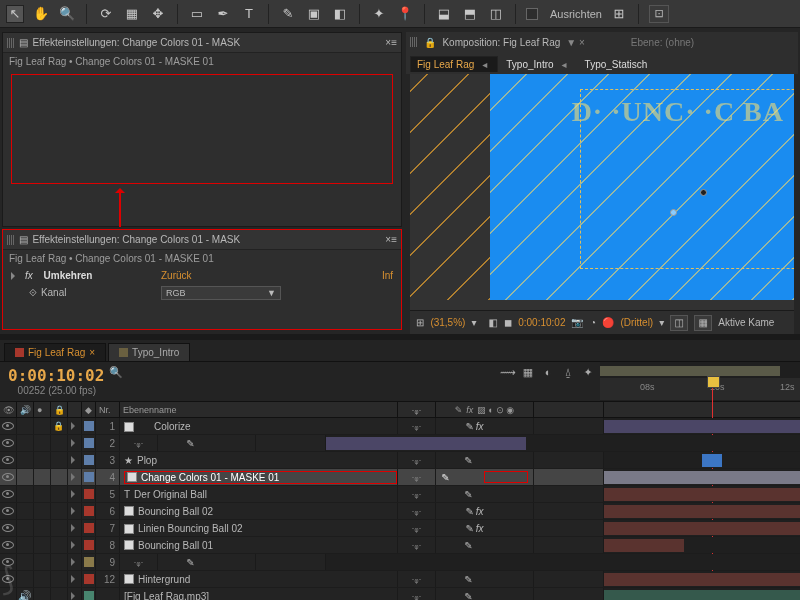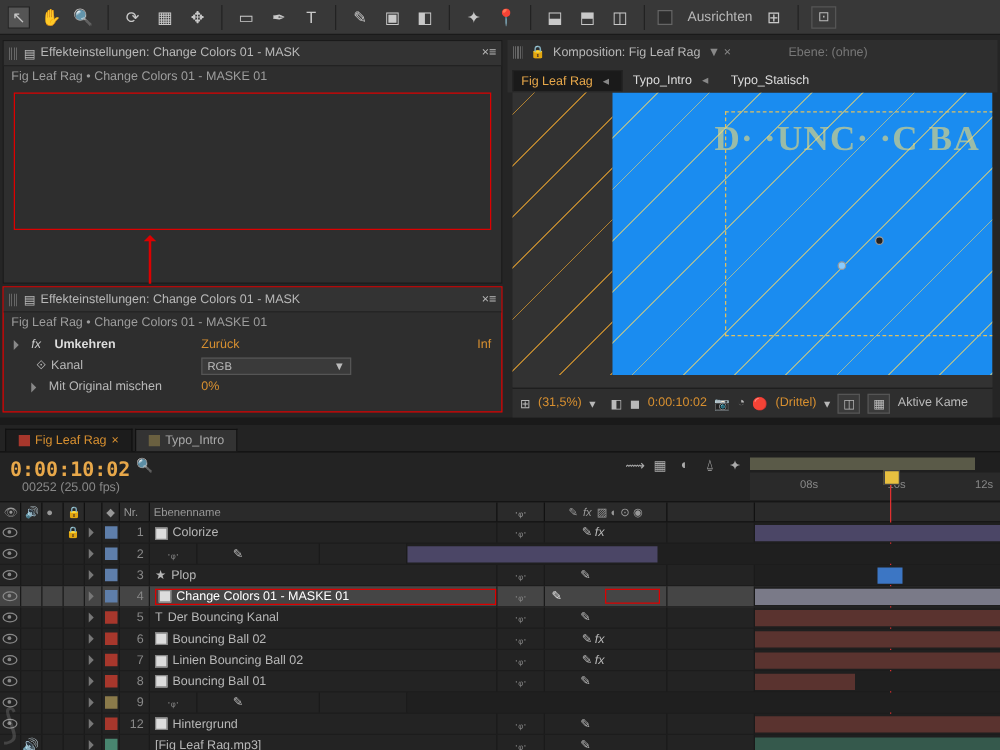--- a/index.html
+++ b/index.html
@@ -152,27 +152,20 @@
         <span class="val">Zurück</span>
         <span class="val2">Inf</span>
       </div>
       <div class="prop-row">
         <span class="name" style="padding-left:18px">⟐ <span>Kanal</span></span>
         <span class="ddl" style="width:120px;justify-content:space-between;">
             <span>RGB</span>
             <span>▼</span>
           </span>
       </div>
-      <div class="prop-row">
-        <span class="name" style="padding-left:14px">
-            <span class="tri"></span>
-            <span>Mit Original mischen</span>
-          </span>
-        <span class="val">0%</span>
-      </div>
     </div>
   </div>
 
   <div class="right-col">
     <div class="comp-hdr">
       <span class="grip" style="width:8px;height:10px;background:repeating-linear-gradient(90deg,#666,#666 1px,transparent 1px,transparent 2px);"></span>
       <span>🔒</span>
       <span>Komposition: Fig Leaf Rag</span>
       <span style="color:#888">▼ ×</span>
       <span style="margin-left:40px;color:#777">Ebene: (ohne)</span>
@@ -271,21 +264,21 @@
           <span style="font-size:9px">🔒</span>
         </div>
         <div class="c tri2">
           <span class="tri3"></span>
         </div>
         <div class="c lbl">
           <span class="lbl-sw" style="background:#5e7eaa"></span>
         </div>
         <div class="c num">1</div>
         <div class="c name">
-          <span style="display:flex;align-items:flex-end;gap:4px;width:100%">
+          <span style="display:flex;align-items:flex-end;gap:20px;width:100%">
             <span class="nm-ico"></span> 
             <span>Colorize</span>
           </span>
         </div>
         <div class="c sw1">
           <span style="font-size:9px;color:#888">·ᵩ·</span>
         </div>
         <div class="c sw2">
           <span>✎</span>
           <i style="font-style:italic">fx</i>
@@ -399,21 +392,21 @@
         <div class="c solo"></div>
         <div class="c lock"></div>
         <div class="c tri2">
           <span class="tri3"></span>
         </div>
         <div class="c lbl">
           <span class="lbl-sw" style="background:#a7372c"></span>
         </div>
         <div class="c num">5</div>
         <div class="c name">
-          <span style="display:flex;align-items:center;gap:4px;width:100%">T <span>Der Bouncing Kanal</span></span>
+          <span style="display:flex;align-items:center;gap:4px;width:100%">T <span>Der Original Ball</span></span>
         </div>
         <div class="c sw1">
           <span style="font-size:9px;color:#888">·ᵩ·</span>
         </div>
         <div class="c sw2">
           <span>✎</span>
           <span style="width:10px"></span>
           <span style="width:8px"></span>
           <span style="width:8px"></span>
         </div>

